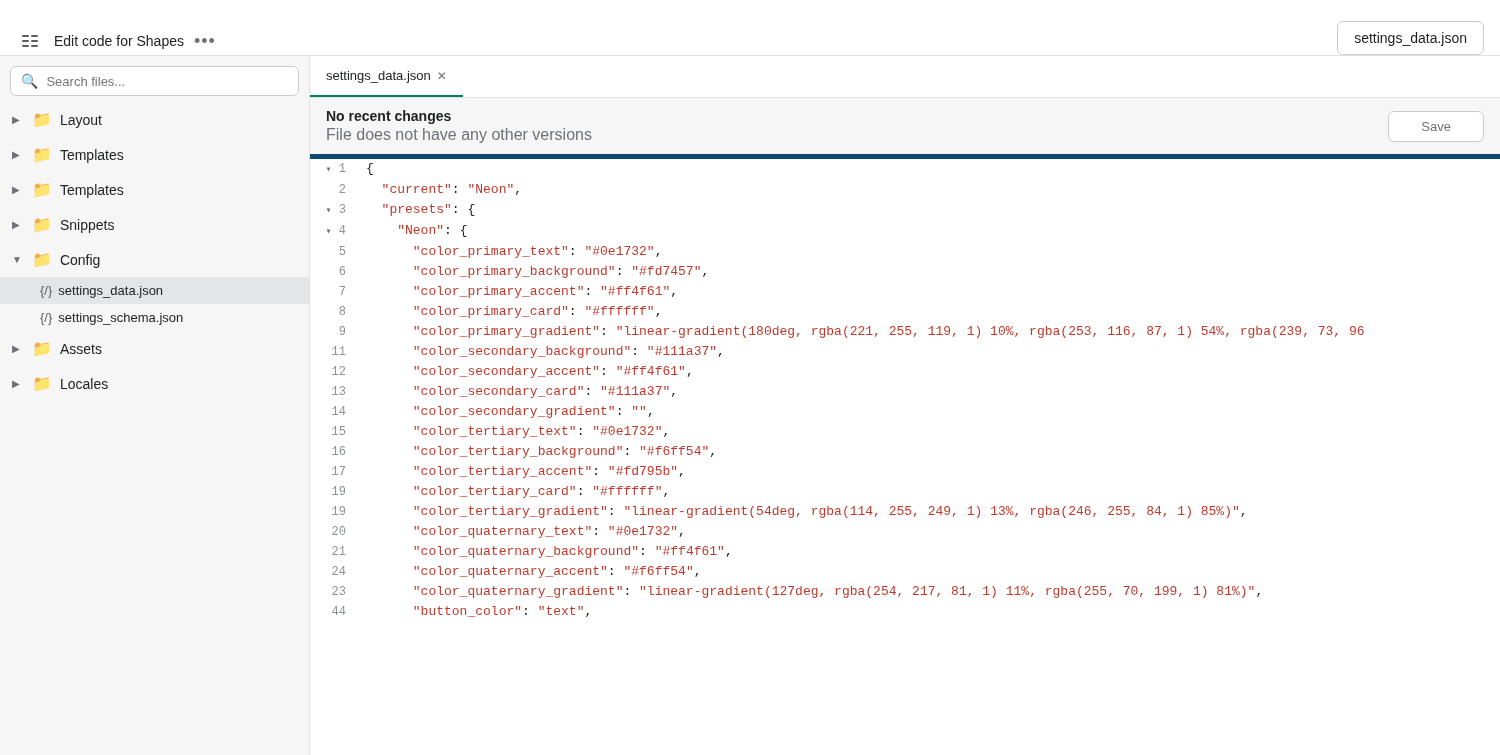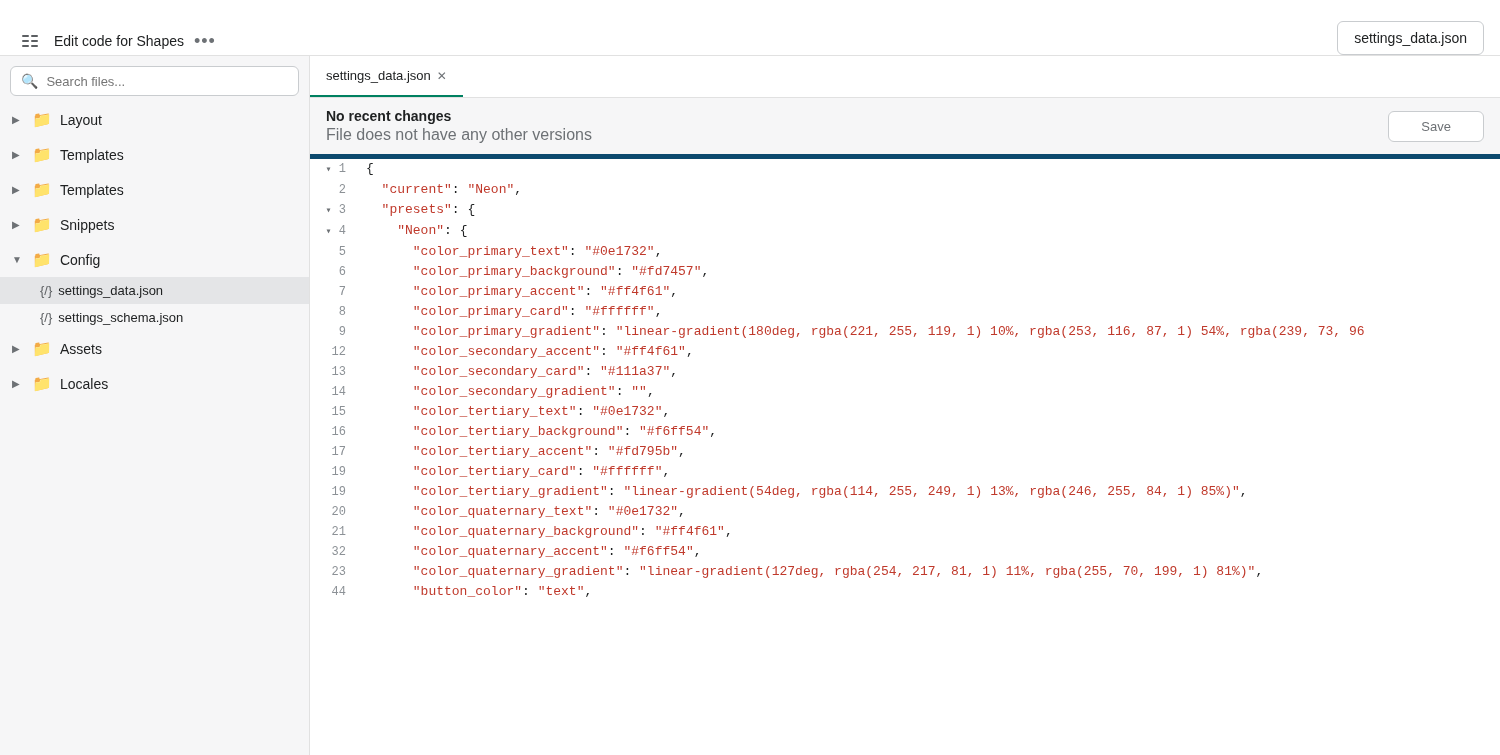--- a/index.html
+++ b/index.html
@@ -243,20 +243,24 @@
             </tr>
             <tr>
               <td class="line-num">8</td>
               <td class="line-code">      <span class="str">"color_primary_card"</span>: <span class="str">"#ffffff"</span>,</td>
             </tr>
             <tr>
               <td class="line-num">9</td>
               <td class="line-code">      <span class="str">"color_primary_gradient"</span>: <span class="str">"linear-gradient(180deg, rgba(221, 255, 119, 1) 10%, rgba(253, 116, 87, 1) 54%, rgba(239, 73, 96</span></td>
             </tr>
             <tr>
+              <td class="line-num">11</td>
+              <td class="line-code">      <span class="str">"color_secondary_background"</span>: <span class="str">"#111a37"</span>,</td>
+            </tr>
+            <tr>
               <td class="line-num">12</td>
               <td class="line-code">      <span class="str">"color_secondary_accent"</span>: <span class="str">"#ff4f61"</span>,</td>
             </tr>
             <tr>
               <td class="line-num">13</td>
               <td class="line-code">      <span class="str">"color_secondary_card"</span>: <span class="str">"#111a37"</span>,</td>
             </tr>
             <tr>
               <td class="line-num">14</td>
               <td class="line-code">      <span class="str">"color_secondary_gradient"</span>: <span class="str">""</span>,</td>
@@ -283,21 +287,21 @@
             </tr>
             <tr>
               <td class="line-num">20</td>
               <td class="line-code">      <span class="str">"color_quaternary_text"</span>: <span class="str">"#0e1732"</span>,</td>
             </tr>
             <tr>
               <td class="line-num">21</td>
               <td class="line-code">      <span class="str">"color_quaternary_background"</span>: <span class="str">"#ff4f61"</span>,</td>
             </tr>
             <tr>
-              <td class="line-num">32</td>
+              <td class="line-num">24</td>
               <td class="line-code">      <span class="str">"color_quaternary_accent"</span>: <span class="str">"#f6ff54"</span>,</td>
             </tr>
             <tr>
               <td class="line-num">23</td>
               <td class="line-code">      <span class="str">"color_quaternary_gradient"</span>: <span class="str">"linear-gradient(127deg, rgba(254, 217, 81, 1) 11%, rgba(255, 70, 199, 1) 81%)"</span>,</td>
             </tr>
             <tr>
               <td class="line-num">44</td>
               <td class="line-code">      <span class="str">"button_color"</span>: <span class="str">"text"</span>,</td>
             </tr>

